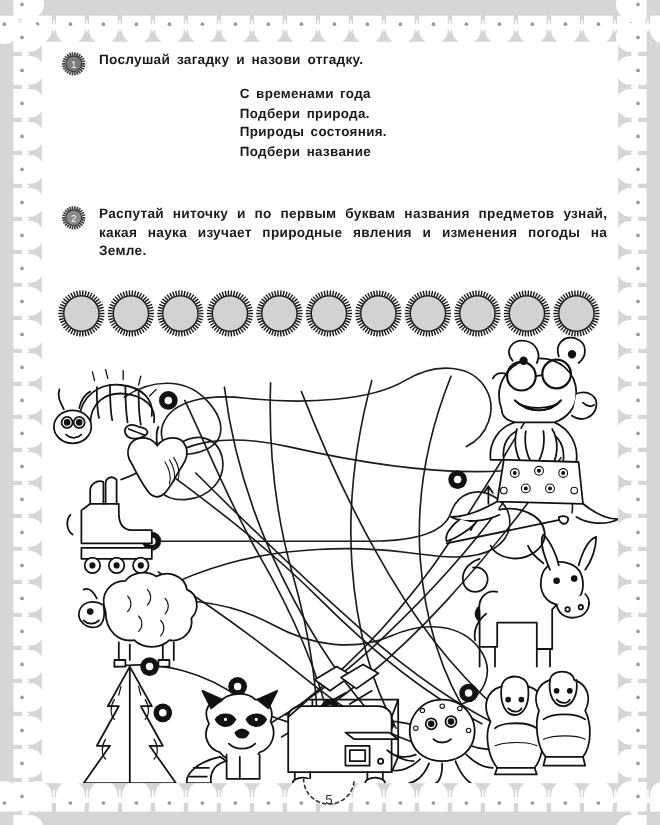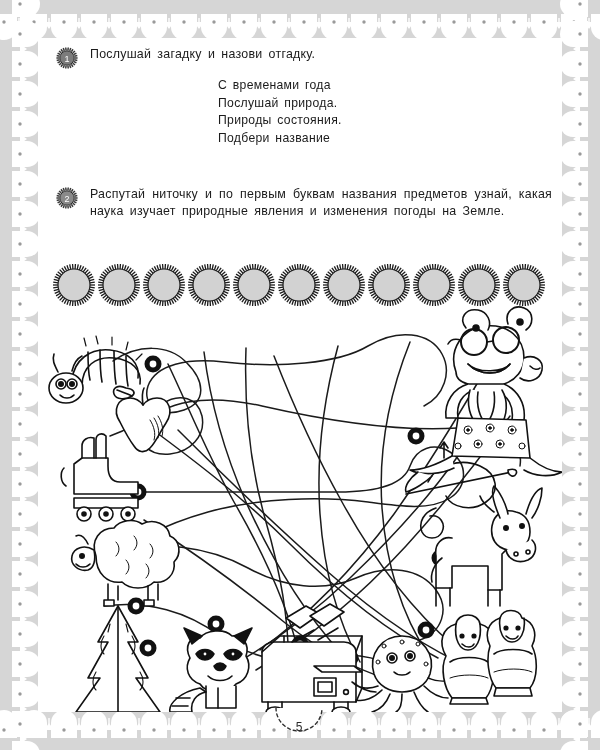--- a/index.html
+++ b/index.html
@@ -61,21 +61,21 @@
 
   .badge{
     flex:0 0 auto;
     width:22px;height:22px;
     margin-right:12px;
     margin-top:1px;
     position:relative;
   }
   .badge svg{display:block;}
 
-  .task-body{flex:1 1 auto;}
+  .task-body{flex:1 1 auto;font-weight:bold;}
 
   .instr{
     font-size:12.4px;
     line-height:17px;
     color:#1b1b1b;
     letter-spacing:0.25px;
     word-spacing:2.5px;
     margin:0;
     text-align:justify;
   }
@@ -521,21 +521,21 @@
               <line x1="18.38" y1="9.18" x2="21.29" y2="8.46"></line>
             </g>
           <circle cx="11" cy="11" r="7.2" fill="#7c7c7c" stroke="#2e2e2e" stroke-width="1"></circle>
           <text x="11" y="14.6" text-anchor="middle" font-family="Liberation Sans, sans-serif" font-size="9" fill="#ffffff">1</text>
         </svg>
       </div>
       <div class="task-body">
         <p class="instr single">Послушай загадку и назови отгадку.</p>
         <div class="riddle">
           <div class="riddle-line">С временами года</div>
-          <div class="riddle-line">Послушай природа.</div>
+          <div class="riddle-line">Подбери природа.</div>
           <div class="riddle-line">Природы состояния.</div>
           <div class="riddle-line">Подбери название</div>
         </div>
       </div>
     </div>
 
     <div class="task task-2">
       <div class="badge">
         <svg width="22" height="22" viewBox="0 0 22 22">
           <g id="badge2-spikes" stroke="#3b3b3b" stroke-width="1.5" stroke-linecap="butt">

